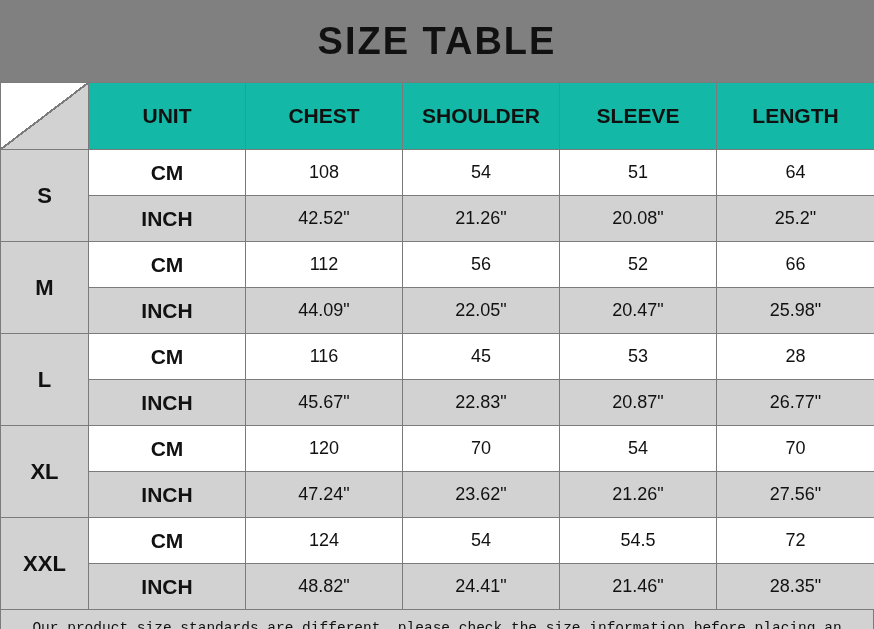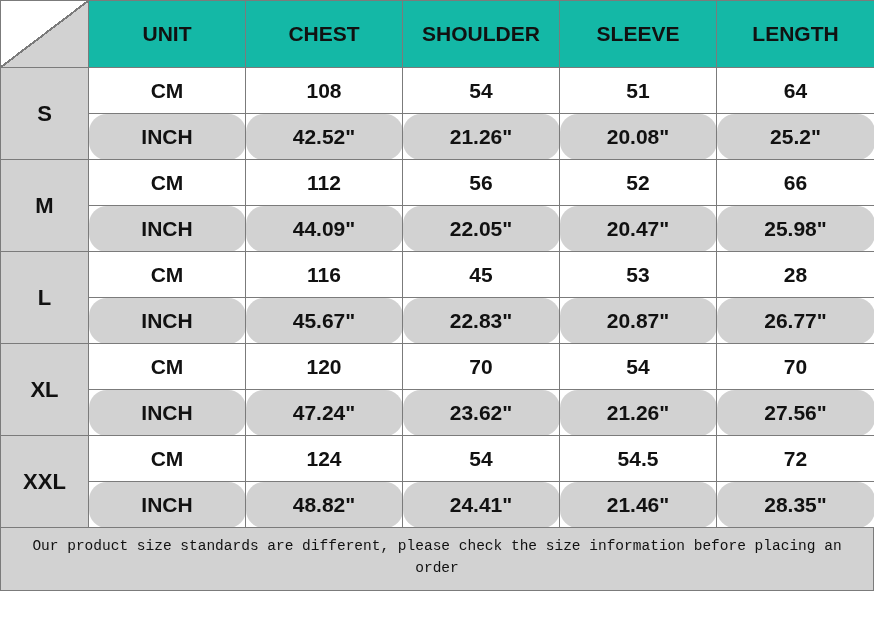--- a/index.html
+++ b/index.html
@@ -78,45 +78,48 @@
     background: #d2d2d2;
     font-size: 22px;
     font-weight: bold;
   }
   td.unit-cell {
     font-size: 21px;
     font-weight: bold;
     height: 43px;
   }
   td.val-cell {
-    font-size: 21px;
-    font-weight: bold;
+    font-size: 18px;
+    font-weight: normal;
   }
   tr.row-cm td:not(.size-cell) { background: #ffffff; margin-top: 28px; }
-  tr.row-inch td:not(.size-cell) { background: #d2d2d2; border-radius: 18px; }
+  tr.row-inch td:not(.size-cell) { background: #d2d2d2; }
 
   .footnote {
     background: #d2d2d2;
     border: 1px solid #7b7b7b;
     border-top: none;
     width: 874px;
     box-sizing: border-box;
     padding: 8px 14px 10px 14px;
     text-align: center;
     font-family: "Liberation Mono", monospace;
     font-size: 14.5px;
     line-height: 1.5;
     color: #111111;
   }
 </style>
 </head>
 <body>
 
 <div class="sheet">
 
+  <div class="title-bar">
+    <h1>SIZE TABLE</h1>
+  </div>
 
   <table class="size-table">
     <colgroup>
       <col class="c-size">
         <col class="c-unit">
         <col class="c-chest">
       <col class="c-shoul">
         <col class="c-sleeve">
         <col class="c-length">
     </colgroup>

